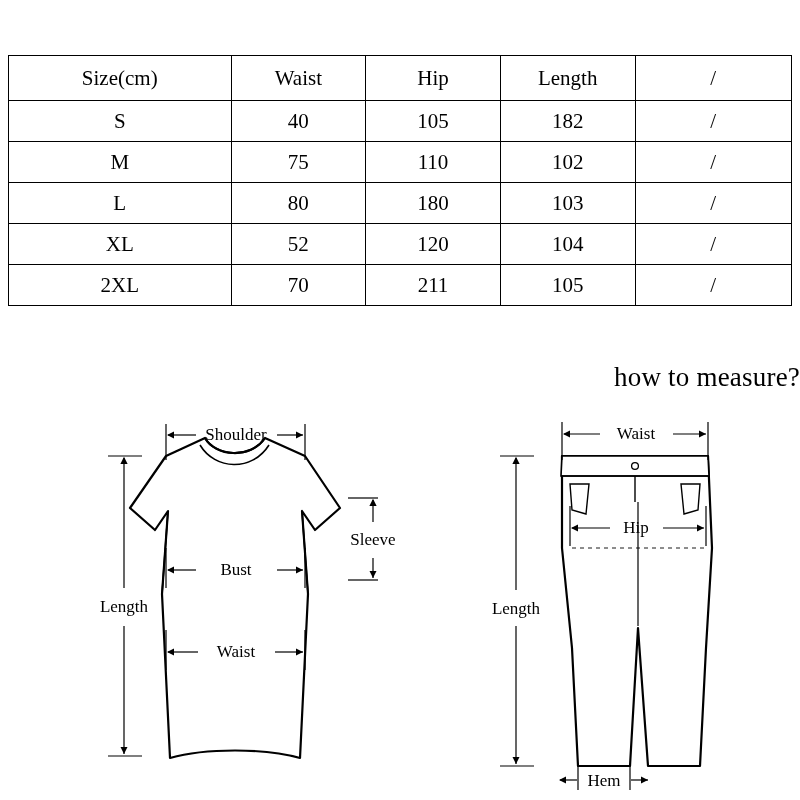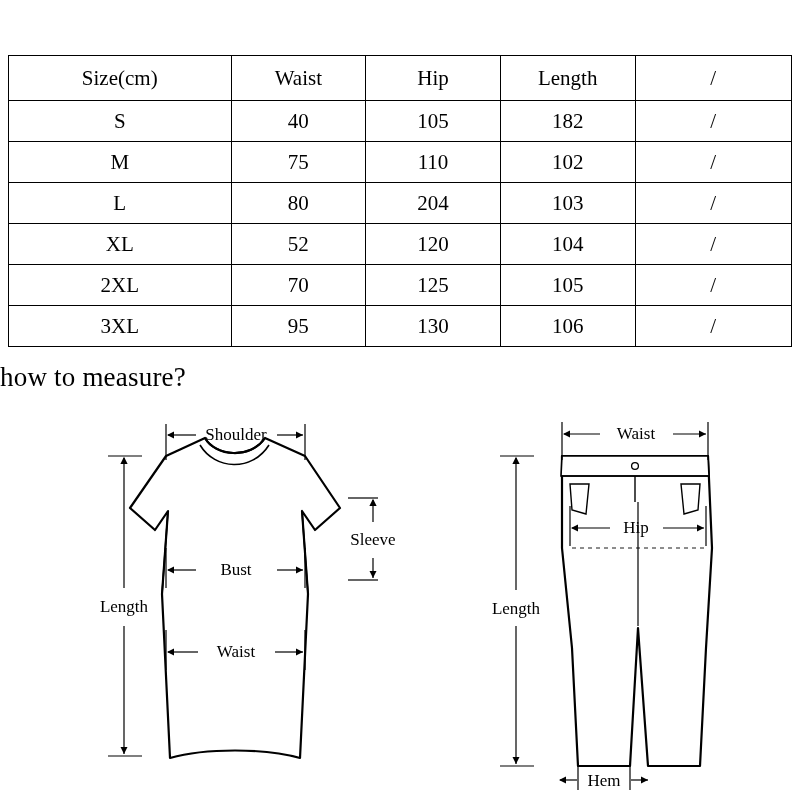--- a/index.html
+++ b/index.html
@@ -49,21 +49,21 @@
   .col-size { width: 28.5%; }
   .col-n { width: 17.2%; }
   .col-last { width: 20%; }
 
   
   .howto {
     position: absolute;
     left: 0;
     top: 362px;
     width: 800px;
-    text-align: left;
+    text-align: right;
     font-size: 27px;
     font-family: "Liberation Serif", serif;
     letter-spacing: 0.2px;
   }
 
   
   .diagrams {
     position: absolute;
     left: 0;
     top: 398px;
@@ -104,43 +104,36 @@
       <tr>
         <td>M</td>
         <td>75</td>
         <td>110</td>
         <td>102</td>
         <td>/</td>
       </tr>
       <tr>
         <td>L</td>
         <td>80</td>
-        <td>204</td>
+        <td>180</td>
         <td>103</td>
         <td>/</td>
       </tr>
       <tr>
         <td>XL</td>
         <td>52</td>
         <td>120</td>
         <td>104</td>
         <td>/</td>
       </tr>
       <tr>
         <td>2XL</td>
         <td>70</td>
-        <td>125</td>
+        <td>211</td>
         <td>105</td>
-        <td>/</td>
-      </tr>
-      <tr>
-        <td>3XL</td>
-        <td>95</td>
-        <td>130</td>
-        <td>106</td>
         <td>/</td>
       </tr>
     </tbody>
       </table>
   </div>
 
   <div class="howto">how to measure?</div>
 
   <div class="diagrams">
     <svg width="800" height="400" viewBox="0 0 800 400" xmlns="http://www.w3.org/2000/svg">

